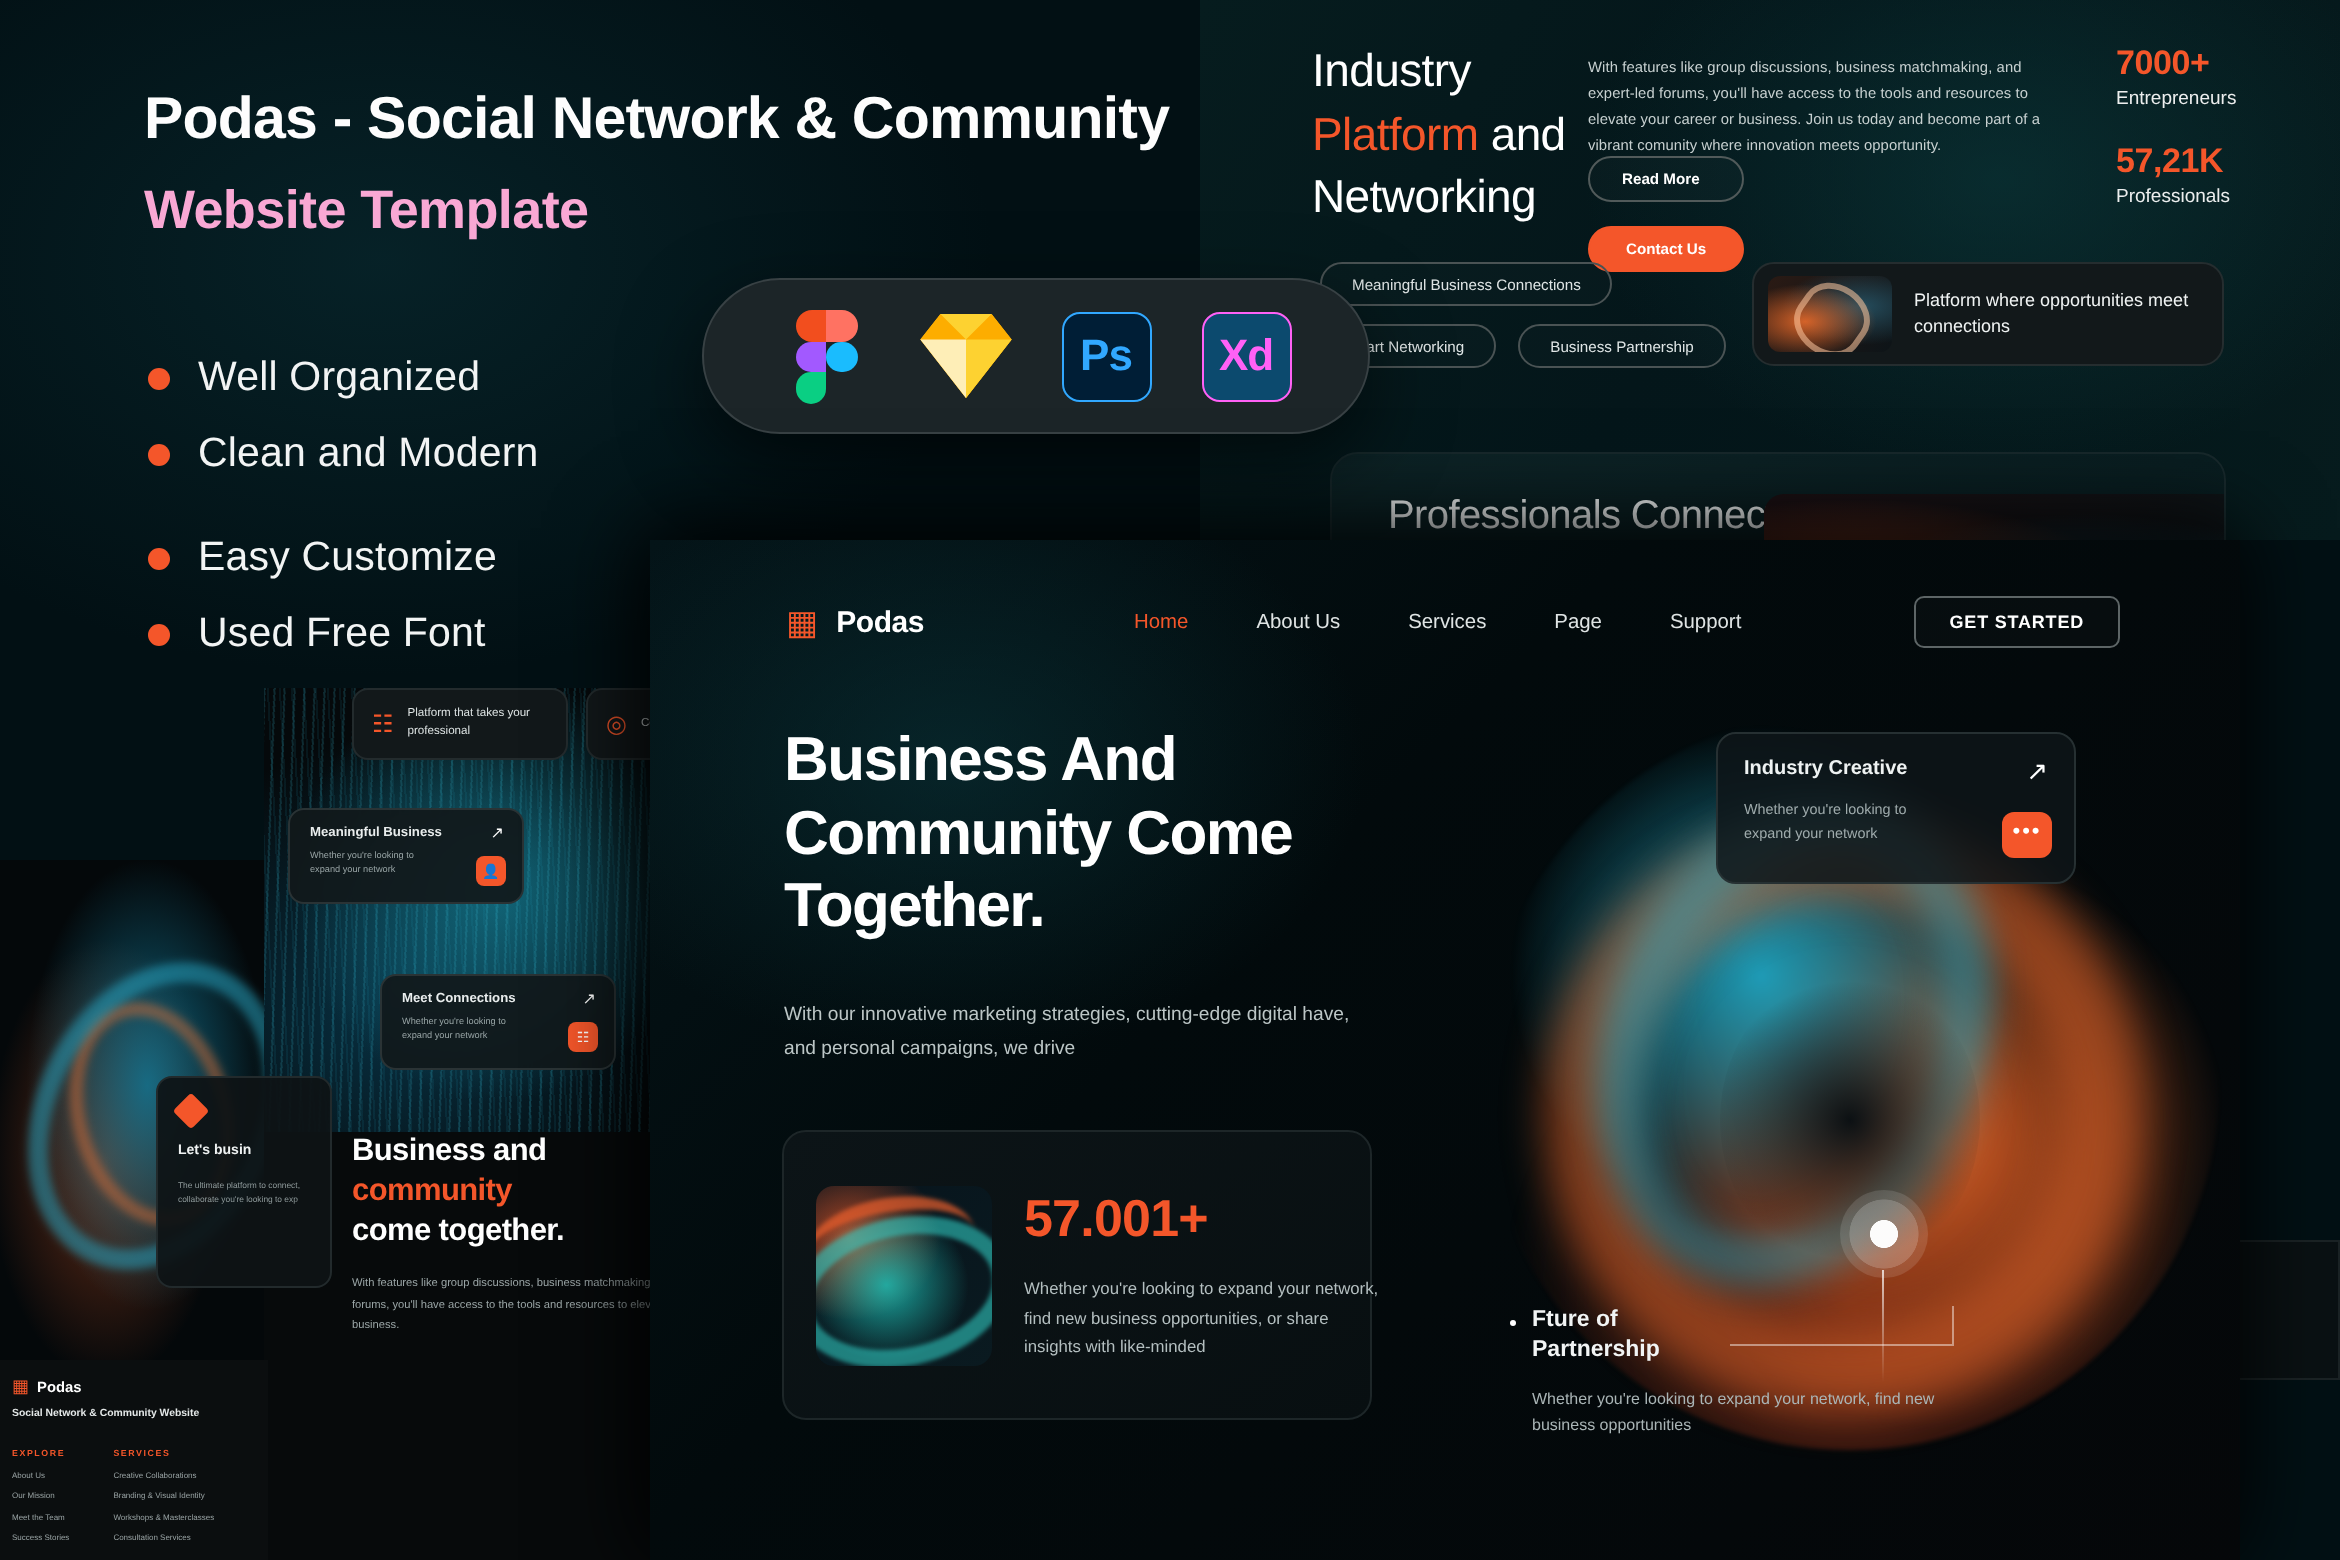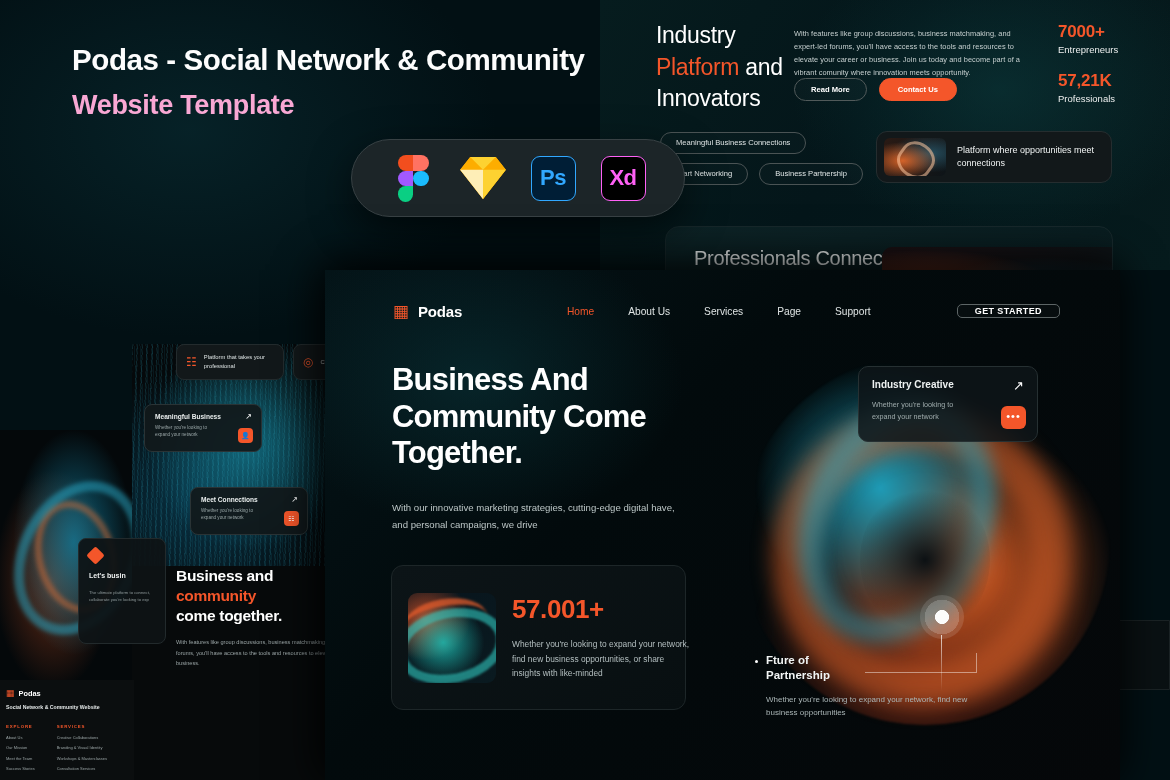--- a/index.html
+++ b/index.html
@@ -47,34 +47,34 @@
   .f4 { width:15.5px;height:15.5px; left:15.5px; top:15.5px; background:#1abcfe; border-radius:50%; }
   .f5 { width:15.5px;height:15.5px; left:0; top:31px; background:#0acf83; border-radius:8px 0 8px 8px; }
 
   
   .sketch { width:46px; height:42px; }
 
   
   .adobe { width:45px; height:45px; border-radius:9px; display:flex; align-items:center;
     justify-content:center; font-weight:700; font-size:22px; letter-spacing:-.5px; }
   .ps { background:#001e36; color:#31a8ff; border:1.5px solid #31a8ff; }
-  .xd { background:#000000; color:#ff61f6; border:1.5px solid #ff61f6; }
+  .xd { background:#0c4a6e; color:#ff61f6; border:1.5px solid #ff61f6; }
 
   
   .tr-frame { position:absolute; left:600px; top:0; width:570px; height:270px; overflow:hidden;
     background:linear-gradient(120deg,#061c1e 0%,#04161a 45%,#061b1d 100%); }
   .tr-frame:before { content:""; position:absolute; right:-40px; top:-60px; width:420px; height:300px;
     background:radial-gradient(ellipse at center, rgba(13,64,66,.5), rgba(4,22,26,0) 70%); }
   .tr-inner { position:absolute; inset:0; }
   .tr-head { position:absolute; left:56px; top:20px; width:180px; }
   .tr-head .ln { font-size:23px; font-weight:500; line-height:1.38; letter-spacing:-.3px; color:#fff; }
   .tr-head .or { color:#f4562a; }
   .tr-para { position:absolute; left:194px; top:28px; width:238px; font-size:7.4px; line-height:1.75;
     color:#c7d0d0; letter-spacing:.05px; }
-  .tr-btns { position:absolute; left:194px; top:78px; display:flex; gap:12px; }
+  .tr-btns { position:absolute; left:194px; top:78px; display:flex; gap:12px;flex-direction:column; }
   .btn-ghost { border:1px solid #515a5a; border-radius:16px; padding:6px 16px; font-size:7.6px;
     font-weight:600; color:#fff; background:rgba(255,255,255,.02); }
   .btn-orange { border-radius:16px; padding:6px 18px; font-size:7.6px; font-weight:600;
     color:#fff; background:#f4562a; border:1px solid #f4562a; }
   .tr-stats { position:absolute; left:458px; top:22px; }
   .stat-num { font-size:17px; font-weight:700; color:#f4562a; letter-spacing:-.2px; }
   .stat-lbl { font-size:9.5px; color:#eceeee; margin-top:2px; }
   .stat-gap { height:16px; }
 
   
@@ -170,21 +170,21 @@
     box-shadow:0 -6px 40px rgba(0,0,0,.7), -6px 0 40px rgba(0,0,0,.6); z-index:50; }
   .hero-glow { position:absolute; left:-60px; top:-40px; width:420px; height:300px;
     background:radial-gradient(ellipse at center, rgba(10,54,60,.55), rgba(2,12,14,0) 70%); }
 
   .nav { position:absolute; left:0; top:0; width:100%; height:82px; display:flex; align-items:center; }
   .brand { position:absolute; left:68px; display:flex; align-items:center; gap:9px; }
   .brand .nm { font-size:15px; font-weight:600; color:#fff; letter-spacing:-.2px; }
   .navlinks { position:absolute; left:242px; display:flex; gap:34px; }
   .navlinks a { font-size:10.2px; color:#dfe4e4; text-decoration:none; }
   .navlinks a.active { color:#f4562a; }
-  .cta { position:absolute; right:60px; border:1px solid #5d6566; border-radius:5px; height:14px;
+  .cta { position:absolute; right:60px; border:1px solid #5d6566; border-radius:5px; height:26px;
     padding:0 17px; display:flex; align-items:center; font-size:9px; font-weight:600;
     letter-spacing:.4px; color:#fff; background:rgba(255,255,255,.02); }
 
   .hero-h1 { position:absolute; left:67px; top:92px; font-size:31px; font-weight:700; line-height:1.18;
     letter-spacing:-.8px; color:#fff; }
   .hero-p { position:absolute; left:67px; top:230px; width:300px; font-size:9.6px; line-height:1.75;
     color:#bcc6c6; }
 
   
   .hero-art { position:absolute; left:385px; top:55px; width:410px; height:455px; overflow:hidden; }
@@ -250,21 +250,21 @@
 
 <div class="stage">
   <div class="bg-glow-a"></div>
   <div class="bg-glow-b"></div>
 
   <div class="tr-frame">
     <div class="tr-inner">
       <div class="tr-head">
         <div class="ln"><span>Industry</span></div>
         <div class="ln"><span class="or">Platform</span><span> and</span></div>
-        <div class="ln"><span>Innovators</span></div>
+        <div class="ln"><span>Networking</span></div>
       </div>
       <div class="tr-para">With features like group discussions, business matchmaking, and expert-led forums, you'll have access to the tools and resources to elevate your career or business. Join us today and become part of a vibrant comunity where innovation meets opportunity.</div>
       <div class="tr-btns">
         <div class="btn-ghost">Read More</div>
         <div class="btn-orange">Contact Us</div>
       </div>
       <div class="tr-stats">
         <div class="stat-num">7000+</div>
         <div class="stat-lbl">Entrepreneurs</div>
         <div class="stat-gap"></div>
@@ -424,20 +424,38 @@
   </div>
 
   <div class="edge-card"></div>
   <div class="edge-mark">▦</div>
 
   <div class="promo">
     <h1>Podas - Social Network &amp; Community</h1>
     <h2>Website Template</h2>
   </div>
 
+  <div class="features">
+    <div class="feature">
+      <span class="dot"></span>
+      <span class="lbl">Well Organized</span>
+    </div>
+    <div class="feature">
+      <span class="dot"></span>
+      <span class="lbl">Clean and Modern</span>
+    </div>
+    <div class="feature gap">
+      <span class="dot"></span>
+      <span class="lbl">Easy Customize</span>
+    </div>
+    <div class="feature">
+      <span class="dot"></span>
+      <span class="lbl">Used Free Font</span>
+    </div>
+  </div>
 
   <div class="swpill">
     <div class="swicon">
       <div class="figma">
           <i class="f1"></i>
           <i class="f2"></i>
           <i class="f3"></i>
           <i class="f4"></i>
           <i class="f5"></i>
         </div>

